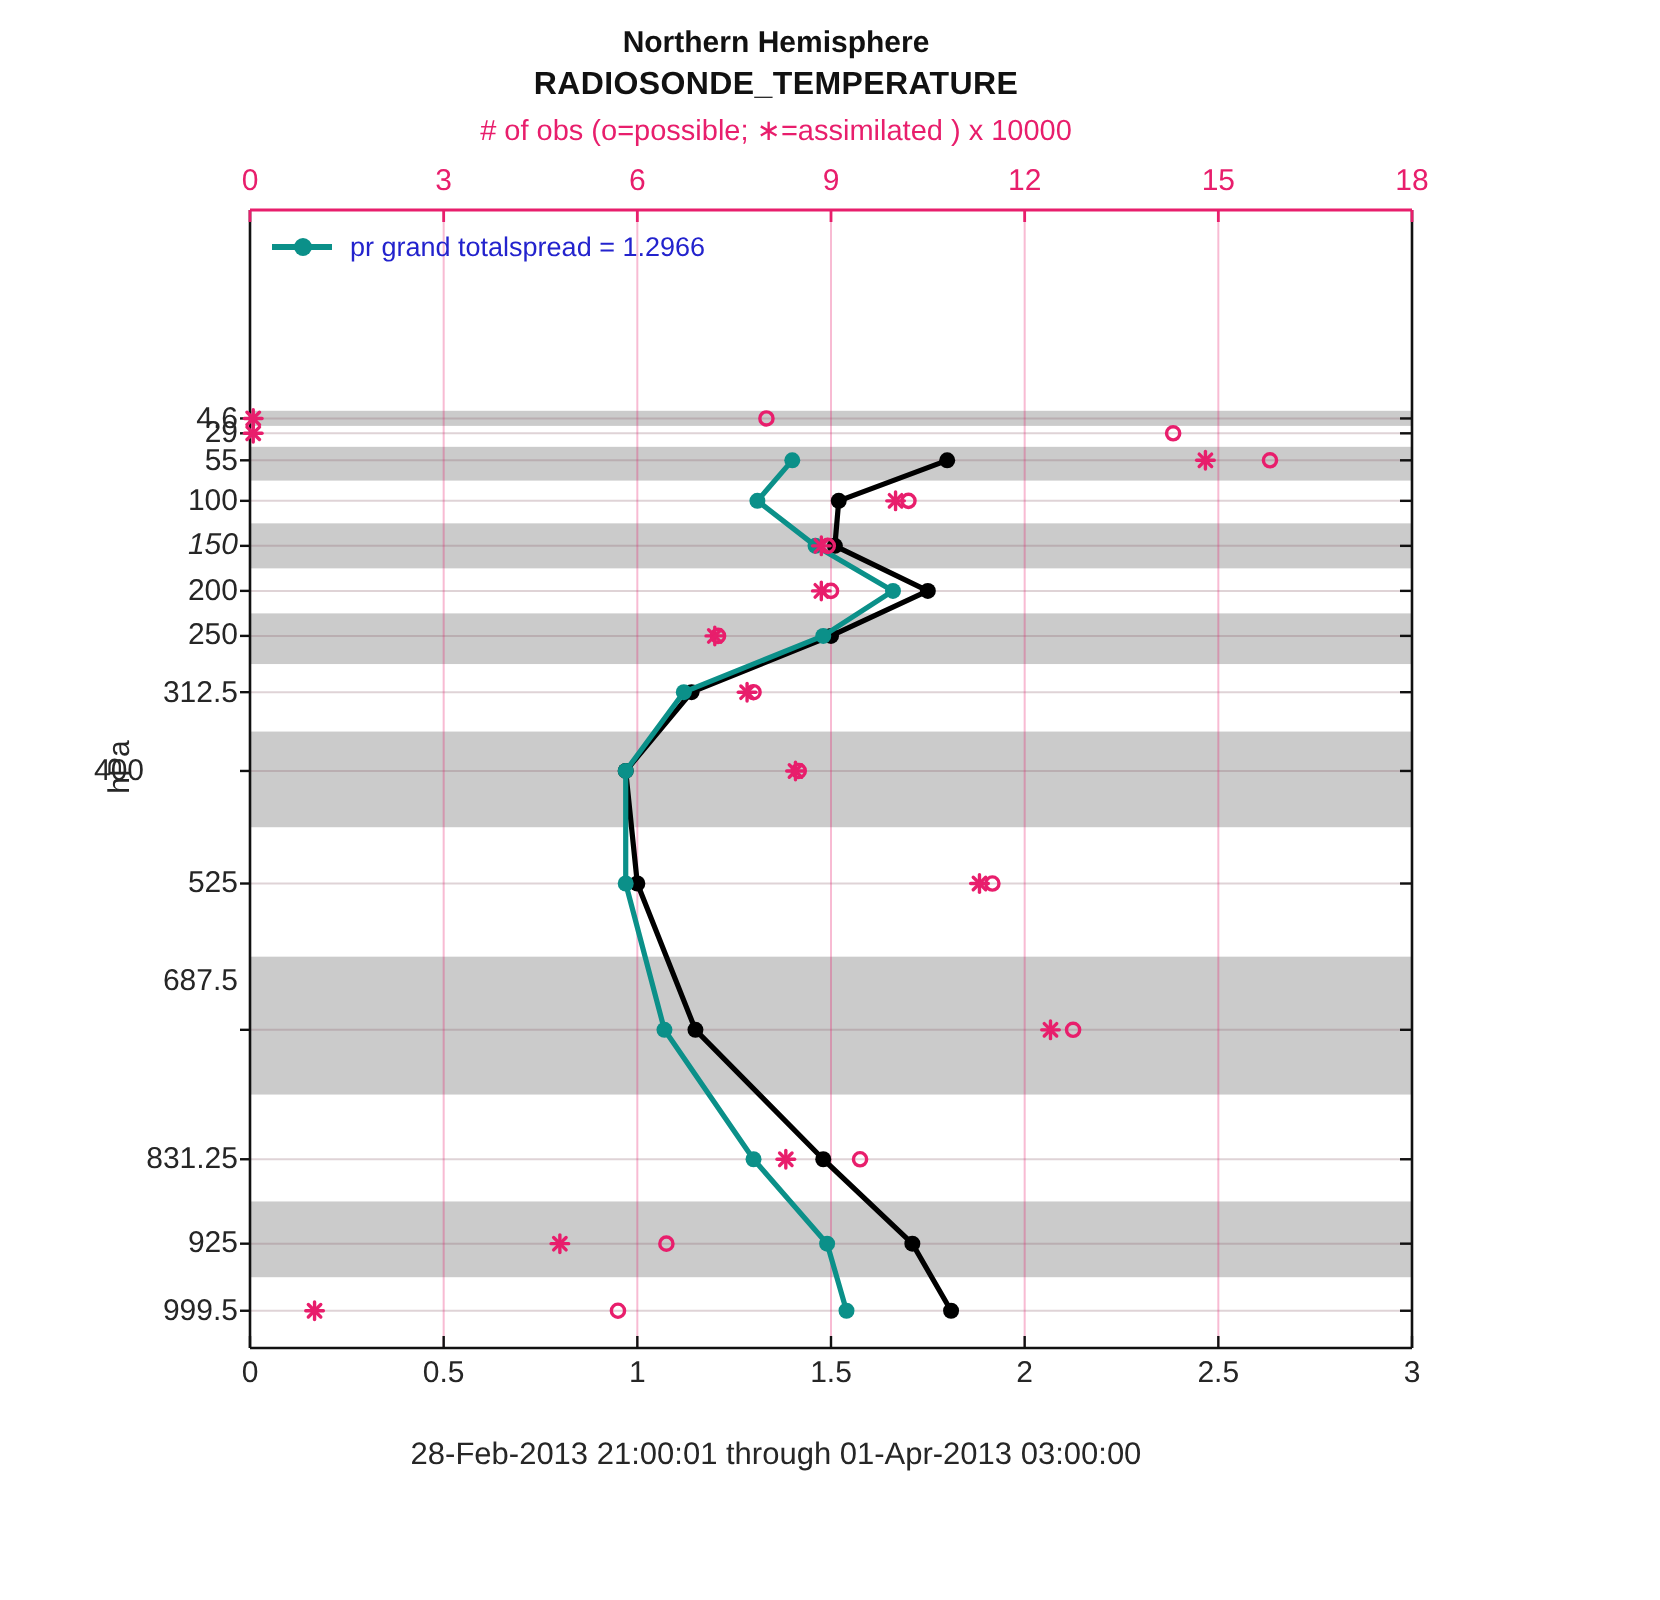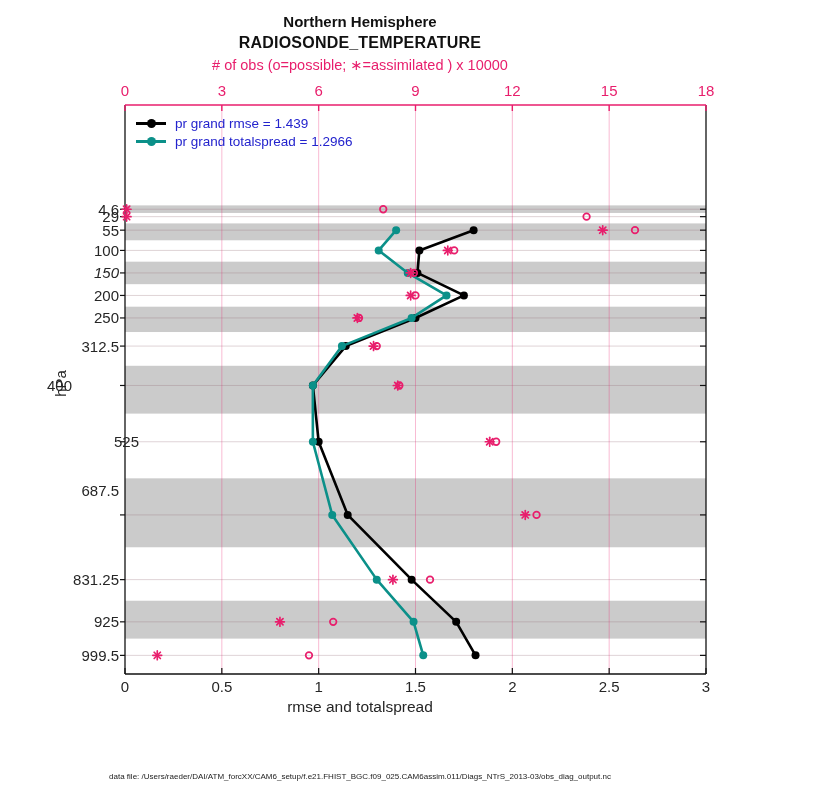--- a/index.html
+++ b/index.html
@@ -1,21 +1,21 @@
 <!DOCTYPE html>
 <html><head>
 <meta charset="utf-8">
 <style>
   html,body{margin:0;padding:0;background:#ffffff;}
   .canvas{
     position:relative;width:830px;height:800px;background:#ffffff;overflow:hidden;
     font-family:"Liberation Sans", sans-serif;color:#171717;
   }
   .abs{position:absolute;}
-  .ctr{left:0;width:720px;text-align:center;}
+  .ctr{left:0;width:720px;text-align:center;padding-left:28px;}
   .title1{top:13px;font-size:15px;font-weight:bold;color:#111;}
   .title2{top:34px;font-size:16px;font-weight:bold;color:#111;letter-spacing:0.2px;}
   .obslabel{top:57px;font-size:14.5px;}
   .xlabel{top:698px;font-size:15.5px;color:#262626;}
   .timespan{top:719px;font-size:15.5px;color:#262626;}
   .datafile{top:772px;font-size:8px;color:#222;}
   .ticklab{position:absolute;font-size:15px;color:#262626;text-align:center;}
   .ytick{position:absolute;left:0;width:119px;text-align:right;font-size:15px;color:#262626;line-height:17px;}
   .ylab{top:375px;left:30px;width:60px;font-size:15px;color:#262626;transform:rotate(-90deg);transform-origin:center;text-align:center;}
   .legend{position:absolute;left:136px;top:114px;}
@@ -246,26 +246,20 @@
         </g>
       </g>
     </svg>
 
   <div class="abs ctr title1">Northern Hemisphere</div>
   <div class="abs ctr title2">RADIOSONDE_TEMPERATURE</div>
   <div class="abs ctr obslabel" id="obslabel" style="color: rgb(232, 30, 108);"># of obs (o=possible; ∗=assimilated ) x 10000</div>
 
   <div class="legend" id="legend">
       <div class="legrow">
-        <span class="legswatch" style="background: rgb(0, 0, 0);">
-          <span class="legdot" style="background: rgb(0, 0, 0);"></span>
-        </span>
-        <span class="leglab" style="color: rgb(35, 35, 205);">pr grand rmse = 1.439</span>
-      </div>
-      <div class="legrow">
         <span class="legswatch" style="background: rgb(11, 144, 137);">
           <span class="legdot" style="background: rgb(11, 144, 137);"></span>
         </span>
         <span class="leglab" style="color: rgb(35, 35, 205);">pr grand totalspread = 1.2966</span>
       </div>
     </div>
 
   <div id="top-ticks">
       <div class="ticklab" style="left: 100px; top: 82px; width: 50px; color: rgb(232, 30, 108);">0</div>
       <div class="ticklab" style="left: 196.833px; top: 82px; width: 50px; color: rgb(232, 30, 108);">3</div>
@@ -287,24 +281,23 @@
   <div id="left-ticks">
       <div class="ytick" style="top: 200.727px;">4.6</div>
       <div class="ytick" style="top: 208.155px;">29</div>
       <div class="ytick" style="top: 221.661px;">55</div>
       <div class="ytick" style="top: 241.92px;">100</div>
       <div class="ytick" style="top: 264.43px; font-style: italic;">150</div>
       <div class="ytick" style="top: 286.94px;">200</div>
       <div class="ytick" style="top: 309.45px;">250</div>
       <div class="ytick" style="top: 337.587px;">312.5</div>
       <div class="ytick" style="top: 376.98px; text-align: center;">400</div>
-      <div class="ytick" style="top: 433.255px; padding-left: 20px;">525</div>
+      <div class="ytick" style="top: 433.255px;">525</div>
       <div class="ytick" style="top: 482px;">687.5</div>
       <div class="ytick" style="top: 571.129px;">831.25</div>
       <div class="ytick" style="top: 613.335px;">925</div>
       <div class="ytick" style="top: 646.875px;">999.5</div>
     </div>
 
   <div class="abs ylab">hPa</div>
-  <div class="abs ctr xlabel">rmse and totalspread</div>
-  <div class="abs ctr datafile">data file: /Users/raeder/DAI/ATM_forcXX/CAM6_setup/f.e21.FHIST_BGC.f09_025.CAM6assim.011/Diags_NTrS_2013-03/obs_diag_output.nc</div>
+  <div class="abs ctr timespan">28-Feb-2013 21:00:01 through 01-Apr-2013 03:00:00</div>
 
 </div>
 
 </body></html>

